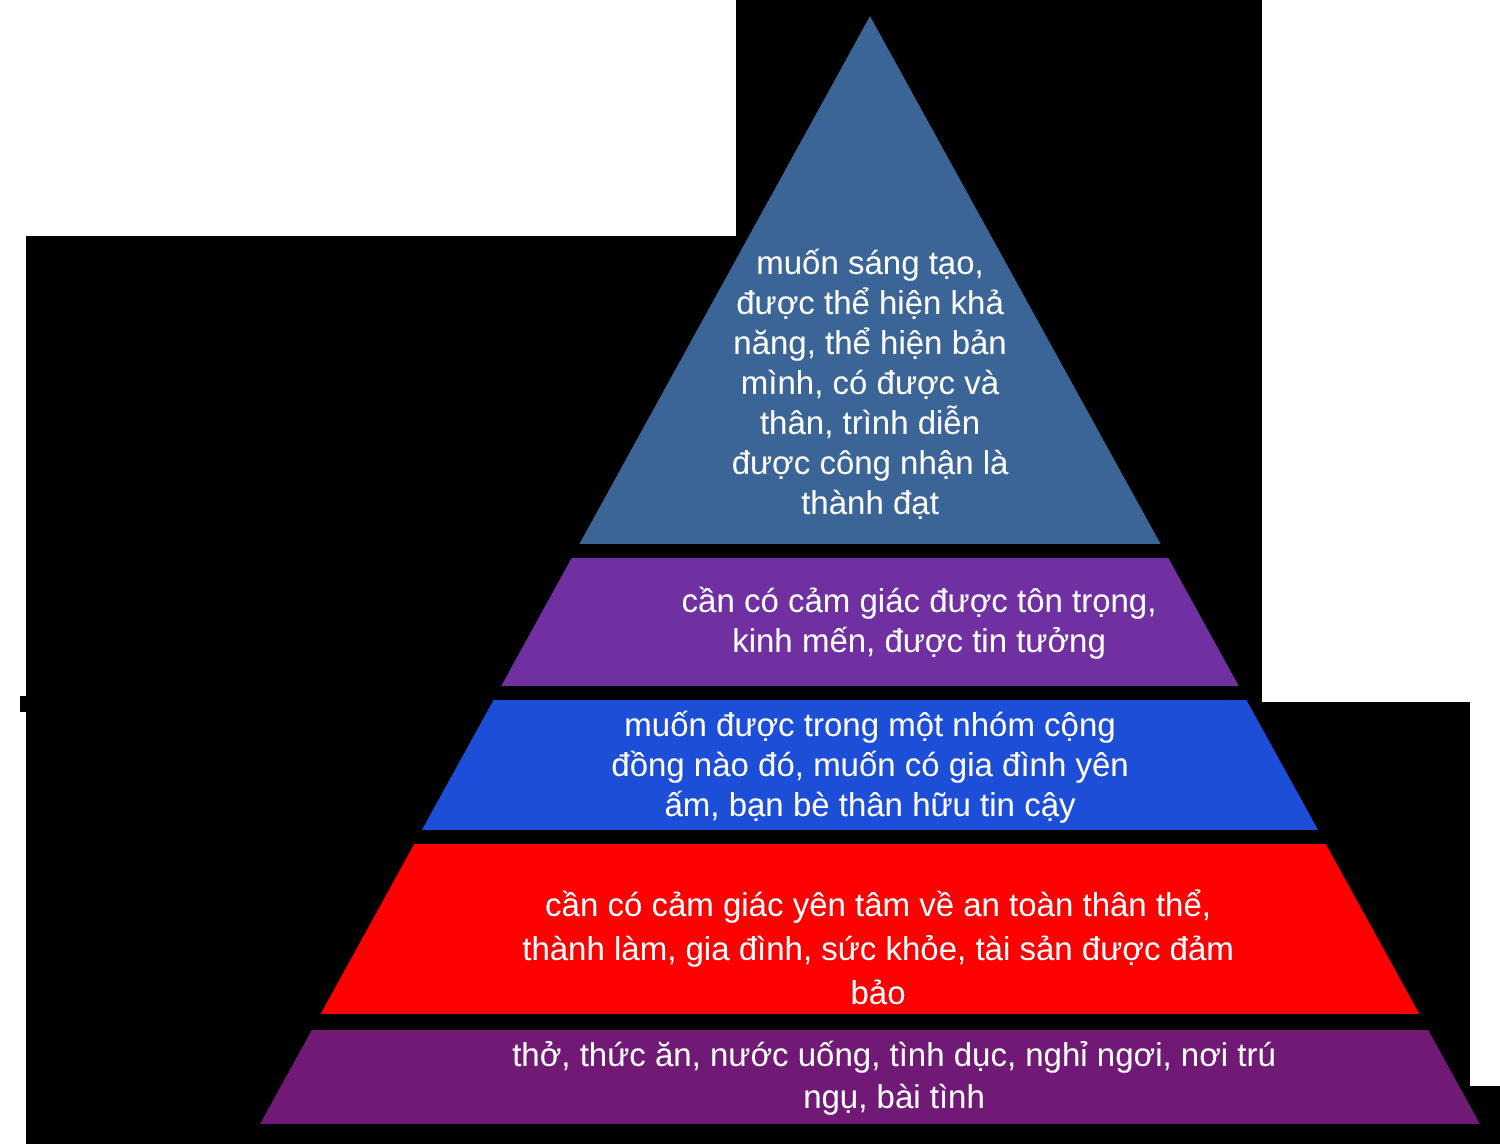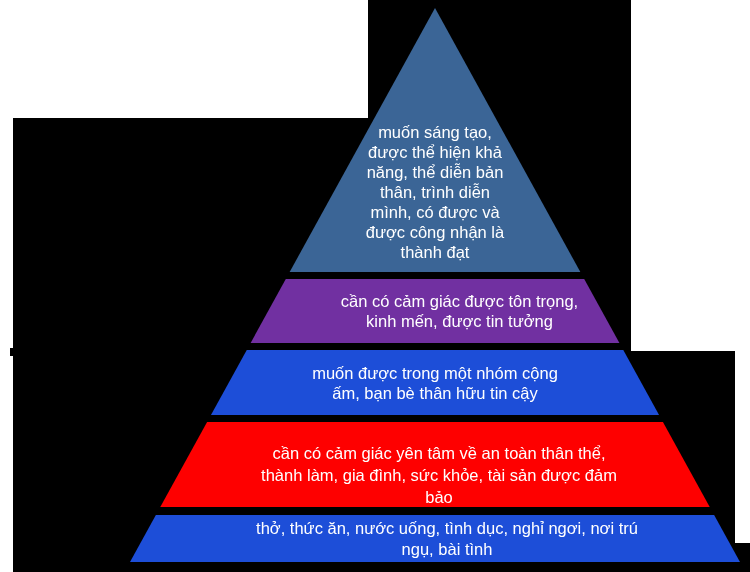--- a/index.html
+++ b/index.html
@@ -39,51 +39,52 @@
   <div class="notch"></div>
   <div class="white-rect rect-c"></div>
   <div class="white-rect rect-d"></div>
 
   <div class="pyramid">
 
     <div class="band band-blue" style="background: rgb(59, 101, 150);">
       <div class="band-text">
         <div class="line">muốn sáng tạo,</div>
         <div class="line">được thể hiện khả</div>
-        <div class="line">năng, thể diễn bản</div>
+        <div class="line">năng, thể hiện bản</div>
+        <div class="line">mình, có được và</div>
         <div class="line">thân, trình diễn</div>
-        <div class="line">mình, có được và</div>
         <div class="line">được công nhận là</div>
         <div class="line">thành đạt</div>
       </div>
     </div>
 
     <div class="band band-purple" style="background: rgb(113, 48, 161);">
       <div class="band-text">
         <div class="line">cần có cảm giác được tôn trọng,</div>
         <div class="line">kinh mến, được tin tưởng</div>
       </div>
     </div>
 
     <div class="band band-green" style="background: #1d4ed8;">
       <div class="band-text">
         <div class="line">muốn được trong một nhóm cộng</div>
+        <div class="line">đồng nào đó, muốn có gia đình yên</div>
         <div class="line">ấm, bạn bè thân hữu tin cậy</div>
       </div>
     </div>
 
     <div class="band band-red" style="background: rgb(254, 0, 0);">
       <div class="band-text">
         <div class="line">cần có cảm giác yên tâm về an toàn thân thể,</div>
         <div class="line">thành làm, gia đình, sức khỏe, tài sản được đảm</div>
         <div class="line">bảo</div>
       </div>
     </div>
 
-    <div class="band band-yellow" style="background: #1d4ed8;">
+    <div class="band band-yellow" style="background: #701a75;">
       <div class="band-text">
         <div class="line">thở, thức ăn, nước uống, tình dục, nghỉ ngơi, nơi trú</div>
         <div class="line">ngụ, bài tình</div>
       </div>
     </div>
 
   </div>
 </div>
 
 </body></html>

